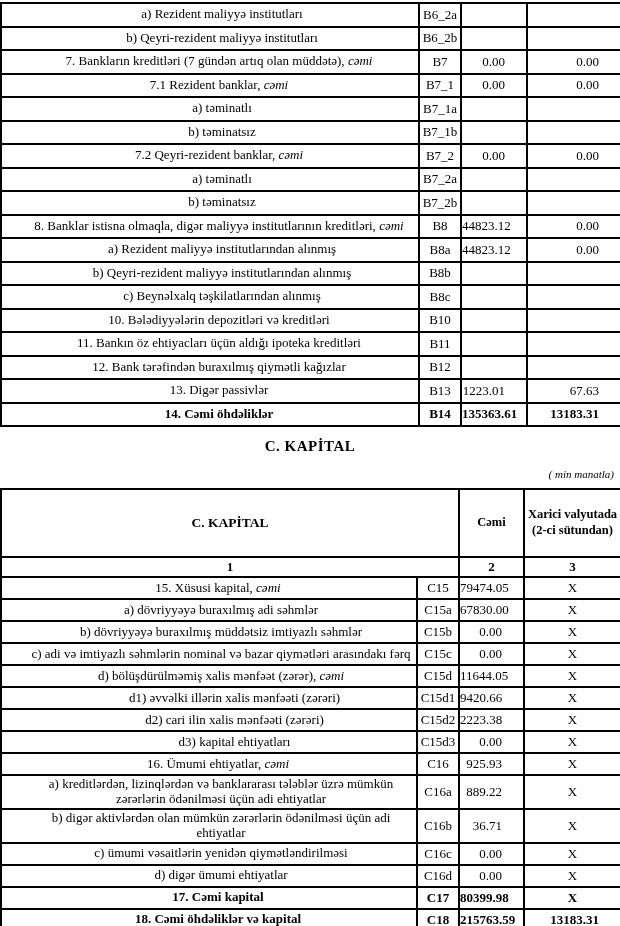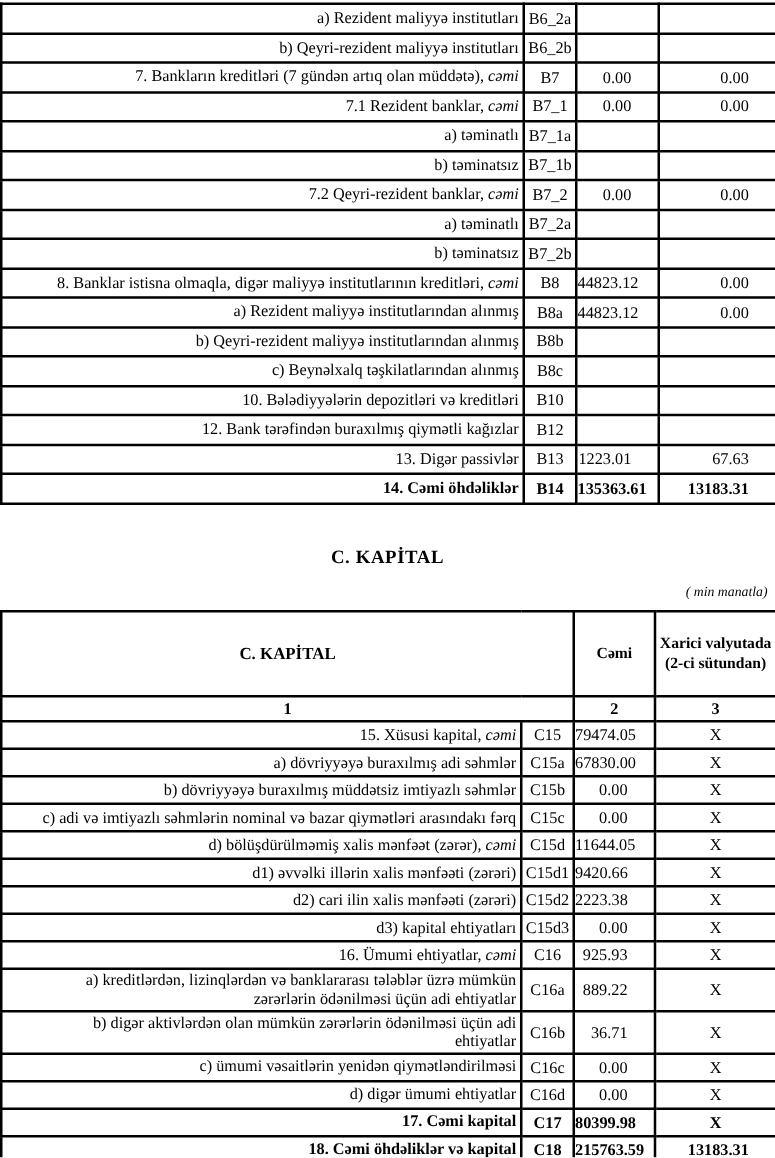--- a/index.html
+++ b/index.html
@@ -29,21 +29,21 @@
   .t1 { position: absolute; left: 0; top: 2px; }
   .t1 td { height: 19.5px; }
   
   .t2 { position: absolute; left: 0; top: 488px; }
   .t2 td { height: 18px; }
   .t2 thead th { border: 2px solid #000000; }
   .hdr-main { height: 66px; font-weight: bold; font-size: 13.5px; text-align: center; }
   .hdr-sub  { height: 66px; font-weight: bold; font-size: 12.5px; text-align: center; line-height: 1.25; }
   .numrow th { height: 18px; font-weight: bold; font-size: 13px; text-align: center; }
 
-  .desc { text-align: right; line-height: 1.15; padding-top: 1px; padding-bottom: 1px; margin-top: 24px; }
+  .desc { text-align: center; line-height: 1.15; padding-top: 1px; padding-bottom: 1px; margin-top: 24px; }
   .ind0 { padding-left: 21px;  padding-right: 3px; }
   .ind1 { padding-left: 27px; padding-right: 3px; }
   .ind2 { padding-left: 54px; padding-right: 3px; }
   .code { text-align: center; }
   .num  { text-align: right; padding-right: 21px; }
   .xc   { text-align: center; }
   tr.bold td { font-weight: bold; }
   .it { font-style: italic; }
 
   .section-title {
@@ -151,20 +151,26 @@
         </tr>
         <tr>
           <td class="desc ind1">c) Beynəlxalq təşkilatlarından alınmış</td>
           <td class="code">B8c</td>
           <td class="num"></td>
           <td class="num"></td>
         </tr>
         <tr>
           <td class="desc ind0">10. Bələdiyyələrin depozitləri və kreditləri</td>
           <td class="code">B10</td>
+          <td class="num"></td>
+          <td class="num"></td>
+        </tr>
+        <tr>
+          <td class="desc ind0">11. Bankın öz ehtiyacları üçün aldığı ipoteka kreditləri</td>
+          <td class="code">B11</td>
           <td class="num"></td>
           <td class="num"></td>
         </tr>
         <tr>
           <td class="desc ind0">12. Bank tərəfindən buraxılmış qiymətli kağızlar</td>
           <td class="code">B12</td>
           <td class="num"></td>
           <td class="num"></td>
         </tr>
         <tr>

